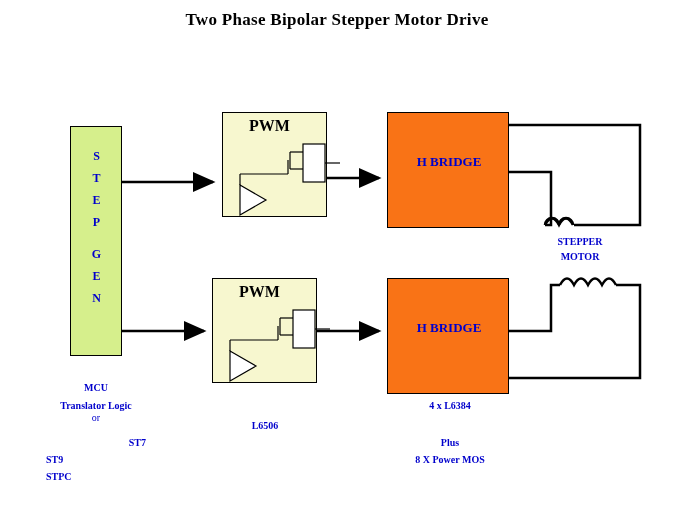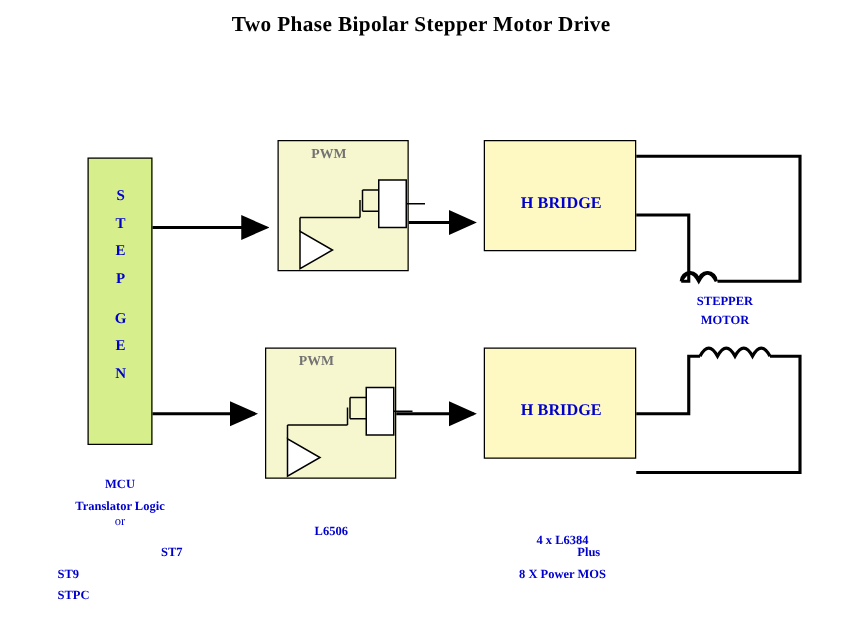--- a/index.html
+++ b/index.html
@@ -66,30 +66,30 @@
     width: 105px;
     height: 105px;
     background: #f7f7cf;
     border: 1px solid #000000;
     box-sizing: border-box;
   }
   .pwm1 { left: 222px; top: 112px; }
   .pwm2 { left: 212px; top: 278px; }
   .pwm-label {
     position: absolute;
-    font-size: 11px;
-    font-weight: bold;
-    color: #737373;
+    font-size: 16px;
+    font-weight: bold;
+    color: #000000;
   }
   
   .hbridge {
     position: absolute;
     width: 122px;
-    height: 89px;
-    background: #fef9c3;
+    height: 116px;
+    background: #f97316;
     border: 1px solid #000000;
     box-sizing: border-box;
   }
   .hbridge1 { left: 387px; top: 112px; }
   .hbridge2 { left: 387px; top: 278px; }
   .hbridge-label {
     position: absolute;
     left: 0;
     top: 41px;
     width: 122px;
@@ -156,22 +156,22 @@
 
   <div class="caption" style="left:46px; top:382px; width:100px;">MCU</div>
   <div class="caption small" style="left:46px; top:412px; width:100px;">or</div>
   <div class="caption" style="left:26px; top:400px; width:140px;">Translator Logic</div>
   <div class="caption" style="left:46px; top:437px; width:100px; text-align:right;">ST7</div>
   <div class="caption" style="left:46px; top:454px; width:100px; text-align:left;">ST9</div>
   <div class="caption" style="left:46px; top:471px; width:100px; text-align:left;">STPC</div>
 
   <div class="caption" style="left:225px; top:420px; width:80px;">L6506</div>
 
-  <div class="caption" style="left:385px; top:427px; width:130px;">4 x L6384</div>
-  <div class="caption" style="left:406px; top:437px; width:130px;">Plus</div>
+  <div class="caption" style="left:385px; top:400px; width:130px;">4 x L6384</div>
+  <div class="caption" style="left:385px; top:437px; width:130px;">Plus</div>
   <div class="caption" style="left:385px; top:454px; width:130px;">8 X Power MOS</div>
 
   <div class="caption" style="left:530px; top:236px; width:100px;">STEPPER</div>
   <div class="caption" style="left:530px; top:251px; width:100px;">MOTOR</div>
 
   <svg class="overlay" viewBox="0 0 674 506">
     <defs>
       <marker id="arrow" markerWidth="9" markerHeight="9" refX="8" refY="4" orient="auto">
         <polygon points="0,0 9,4 0,8" fill="#000000"></polygon>
       </marker>

